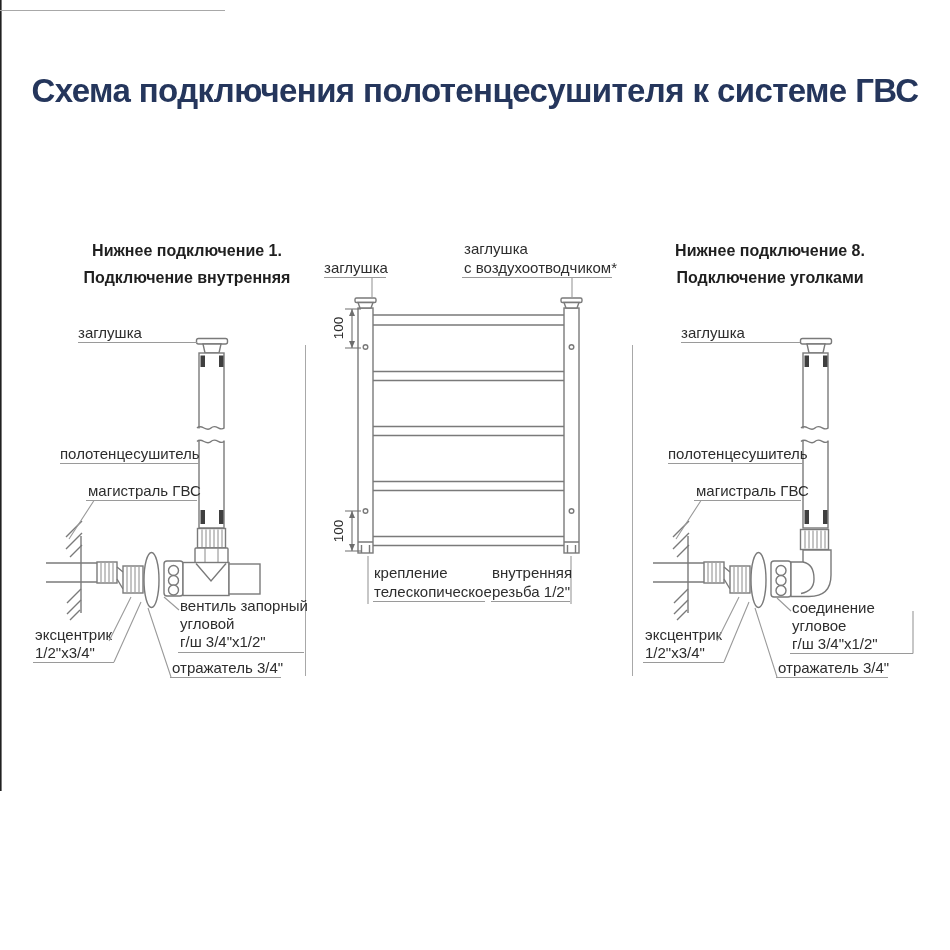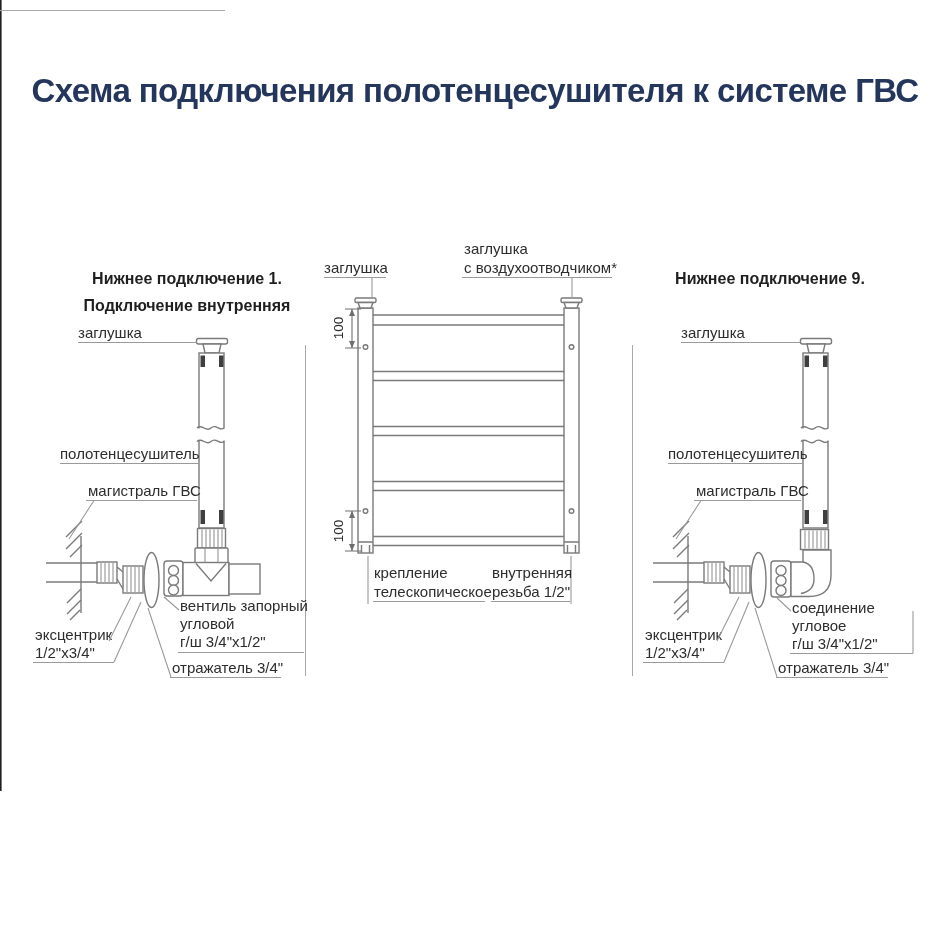--- a/index.html
+++ b/index.html
@@ -1,21 +1,21 @@
 <!DOCTYPE html>
 <html><head>
 <meta charset="utf-8">
 <style>
   html,body{margin:0;padding:0;background:#ffffff;}
   #page{position:relative;width:950px;height:791px;background:#fff;overflow:hidden;
         font-family:"Liberation Sans",sans-serif;}
   #title{position:absolute;left:0;right:0;top:72px;text-align:center;
          font-size:33px;font-weight:bold;letter-spacing:-0.6px;color:#25365c;white-space:nowrap;}
   .hdr{position:absolute;width:250px;text-align:center;font-size:16px;font-weight:bold;
-       color:#1f1f1f;line-height:27px;margin-top:28px;}
+       color:#1f1f1f;line-height:27px;}
   #hdr-left{left:62px;top:237px;}
   #hdr-right{left:645px;top:237px;}
   #diagram-svg{position:absolute;left:0;top:0;}
   svg text{fill:#2d2d2d;font-size:15px;font-family:"Liberation Sans",sans-serif;}
   svg text.dim{font-size:13.5px;}
   .eq{stroke:#7a7a7a;stroke-width:1.4;fill:none;}
   .eqf{stroke:#7a7a7a;stroke-width:1.4;fill:#ffffff;}
   .thr{stroke:#8a8a8a;stroke-width:1;fill:none;}
   .dark{fill:#3f3f3f;stroke:none;}
   .ld{stroke:#9a9a9a;stroke-width:1.1;fill:none;}
@@ -29,21 +29,22 @@
 <div id="page">
 
   <div id="title">Схема подключения полотенцесушителя к системе ГВС</div>
 
   <div id="hdr-left" class="hdr">
     <div>Нижнее подключение 1.</div>
     <div>Подключение внутренняя</div>
   </div>
 
   <div id="hdr-right" class="hdr">
-    <div>Нижнее подключение 9.</div>
+    <div>Нижнее подключение 8.</div>
+    <div>Подключение уголками</div>
   </div>
 
   <svg id="diagram-svg" width="950" height="950" viewBox="0 0 950 950">
 
     <defs>
       <g id="cap-mid">
         <rect class="eqf" x="-10.5" y="-10" width="21" height="4.5" rx="1.5"></rect>
         <path class="eqf" d="M-7.5,-5.5 L7.5,-5.5 L5.5,0 L-5.5,0 Z"></path>
       </g>
       <g id="side-pipe">

